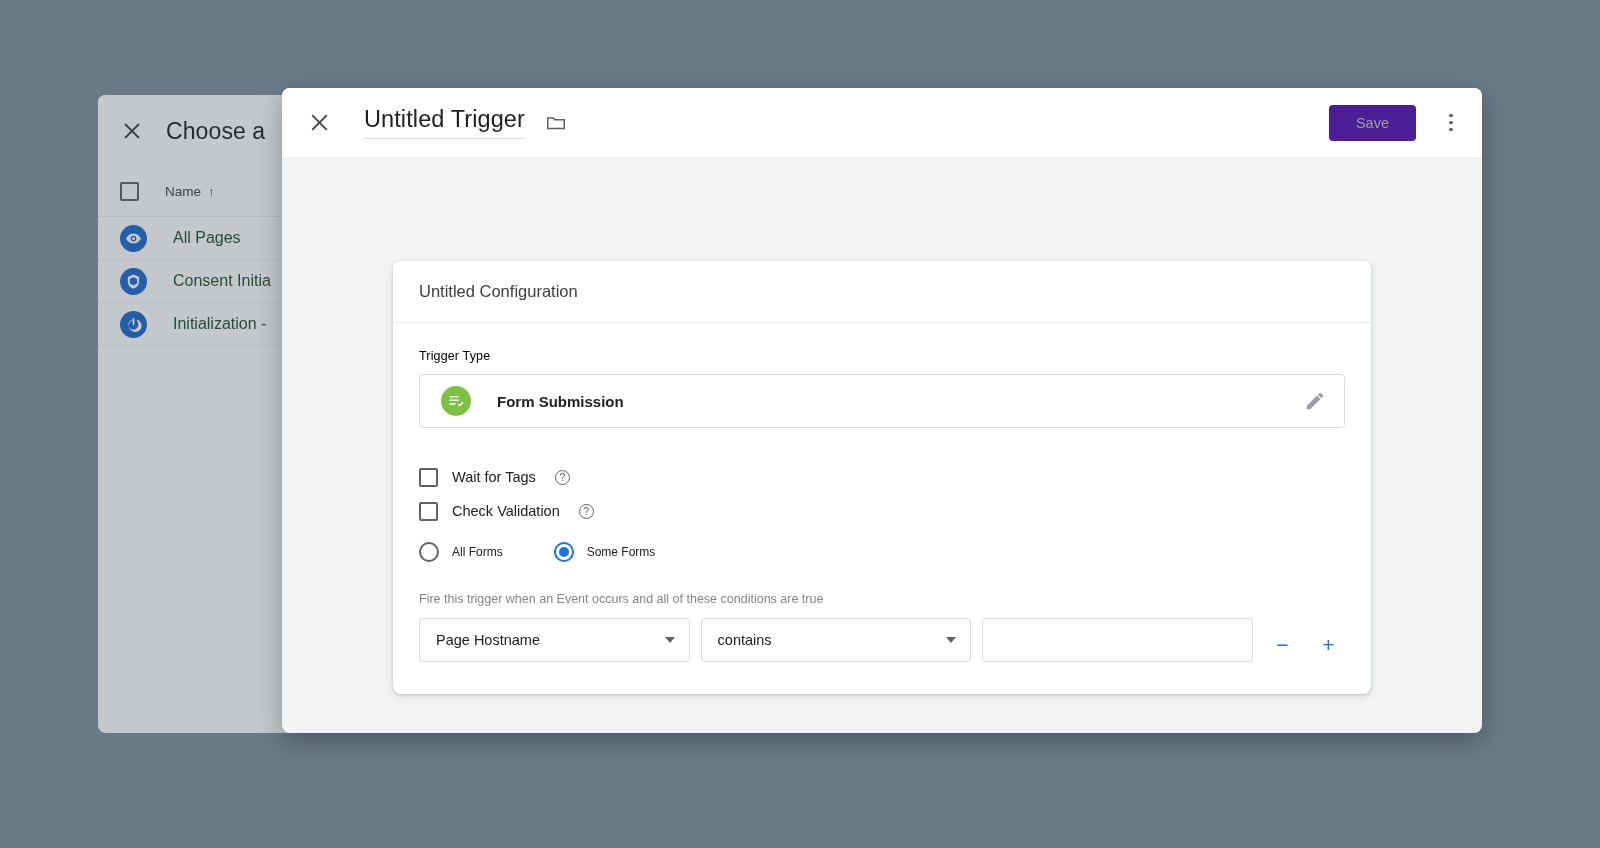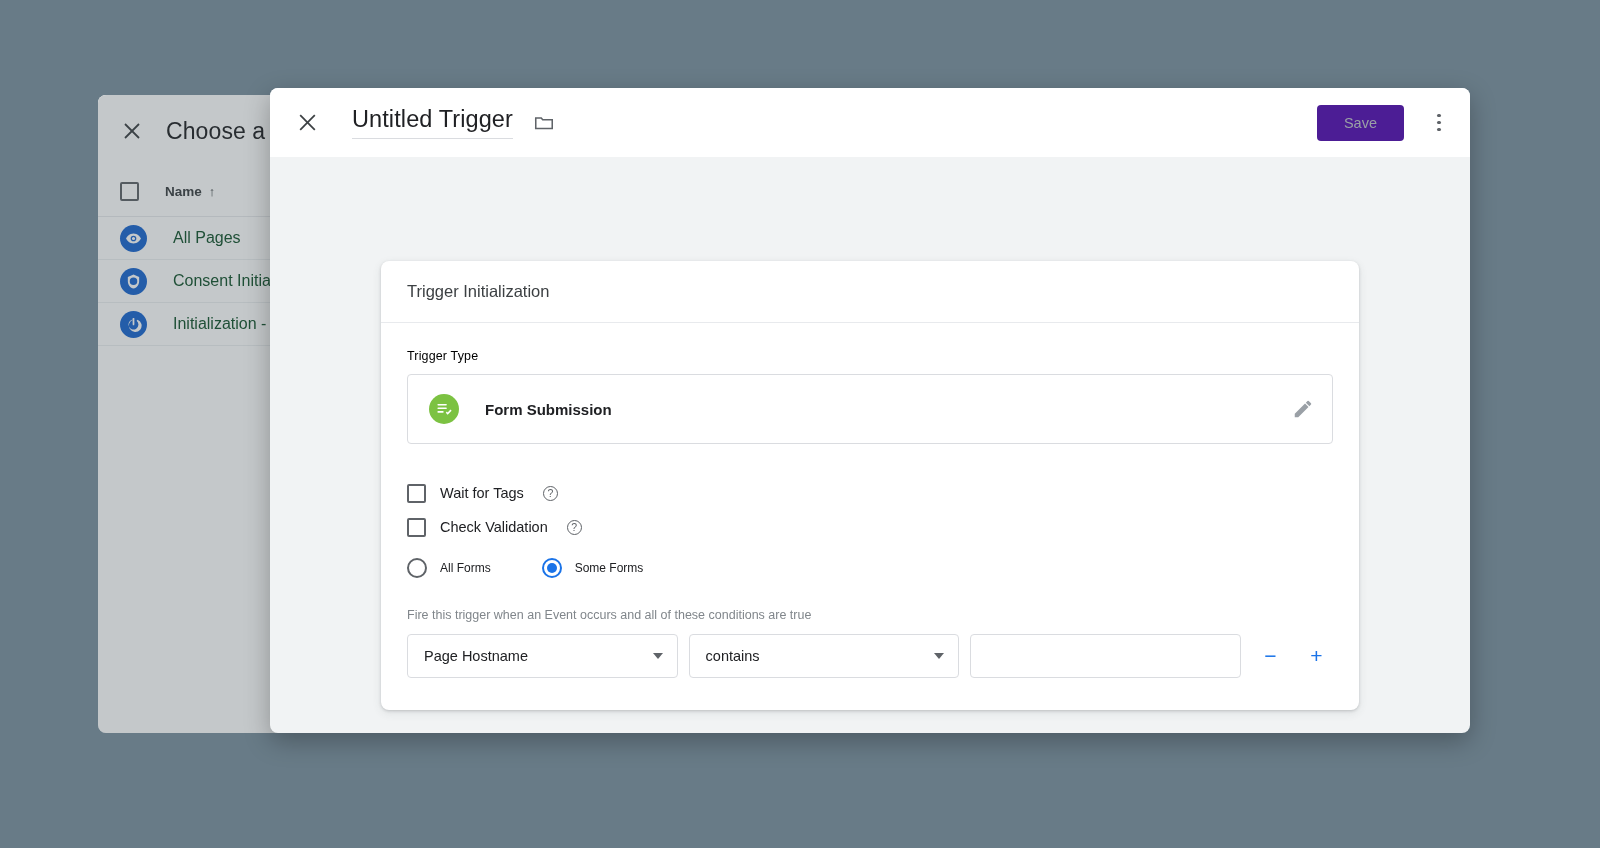--- a/index.html
+++ b/index.html
@@ -50,21 +50,21 @@
     gap: 26px;
     border-bottom: 1px solid #e8eaed;
   }
   .cbox {
     width: 19px; height: 19px;
     border: 2px solid #5f6368;
     border-radius: 2px;
     flex: none;
   }
   .bg-col-name {
-    font-size: 13.5px; font-weight: bold; color: #3c4043;
+    font-size: 13.5px; font-weight: normal; color: #3c4043;
     display: flex; align-items: center; gap: 7px;
     white-space: nowrap;
   }
   .sort-arrow { font-size: 13px; color: #3c4043; }
   .bg-row {
     height: 43px;
     display: flex; align-items: center;
     padding-left: 22px;
     gap: 26px;
     border-bottom: 1px solid #eceff1;
@@ -76,21 +76,21 @@
     flex: none;
   }
   .row-icon svg { width: 17px; height: 17px; fill: #ffffff; }
   .bg-row-label {
     font-size: 16px; color: #14532d; white-space: nowrap;
   }
 
   
   .modal {
     position: absolute;
-    left: 270px; top: 88px;
+    left: 282px; top: 88px;
     width: 1200px; height: 645px;
     background: #f1f3f4;
     border-radius: 8px;
     box-shadow: 0 8px 26px rgba(0,0,0,.28);
     overflow: hidden;
     z-index: 10;
   }
   .modal-header {
     height: 69px;
     background: #ffffff;
@@ -152,21 +152,21 @@
   .card-head-title { font-size: 16.5px; color: #3c4043; }
   .card-body { padding: 26px 26px 32px 26px; }
 
   .field-label {
     font-size: 12.5px; color: #000000;
     margin-bottom: 11px;
     letter-spacing: .15px;
   }
 
   .type-box {
-    height: 70px;
+    height: 54px;
     border: 1px solid #dadce0;
     border-radius: 4px;
     display: flex; align-items: center;
     padding: 0 18px 0 21px;
     cursor: pointer;
   }
   .type-icon {
     width: 30px; height: 30px; border-radius: 50%;
     background: #7cc242;
     display: flex; align-items: center; justify-content: center;
@@ -216,21 +216,21 @@
     display: flex; align-items: center; justify-content: center;
   }
   .radio.on { border-color: #1a73e8; }
   .radio.on::after {
     content: ""; width: 10px; height: 10px; border-radius: 50%;
     background: #1a73e8;
   }
   .radio-label { font-size: 12px; color: #202124; }
 
   .cond-label { margin-top: 30px; font-size: 12.5px; color: #80868b; }
-  .cond-row { display: flex; align-items: center; margin-top: 12px; }
+  .cond-row { display: flex; align-items: flex-end; margin-top: 12px; }
   .select {
     height: 44px;
     border: 1px solid #dadce0;
     border-radius: 4px;
     display: flex; align-items: center;
     padding: 0 14px 0 16px;
     font-size: 14.5px; color: #202124;
     background: #fff;
     cursor: pointer;
   }
@@ -344,21 +344,21 @@
       <i></i>
       <i></i>
       <i></i>
     </span>
   </div>
 
   <div class="modal-body">
     <div class="card">
 
       <div class="card-head">
-        <span class="card-head-title">Trigger Initialization</span>
+        <span class="card-head-title">Untitled Configuration</span>
       </div>
 
       <div class="card-body">
 
         <div class="field-label">Trigger Type</div>
 
         <div class="type-box">
           <span class="type-icon">
             <svg viewBox="0 0 24 24">
               <rect x="3" y="5" width="12" height="2" rx="1"></rect>

